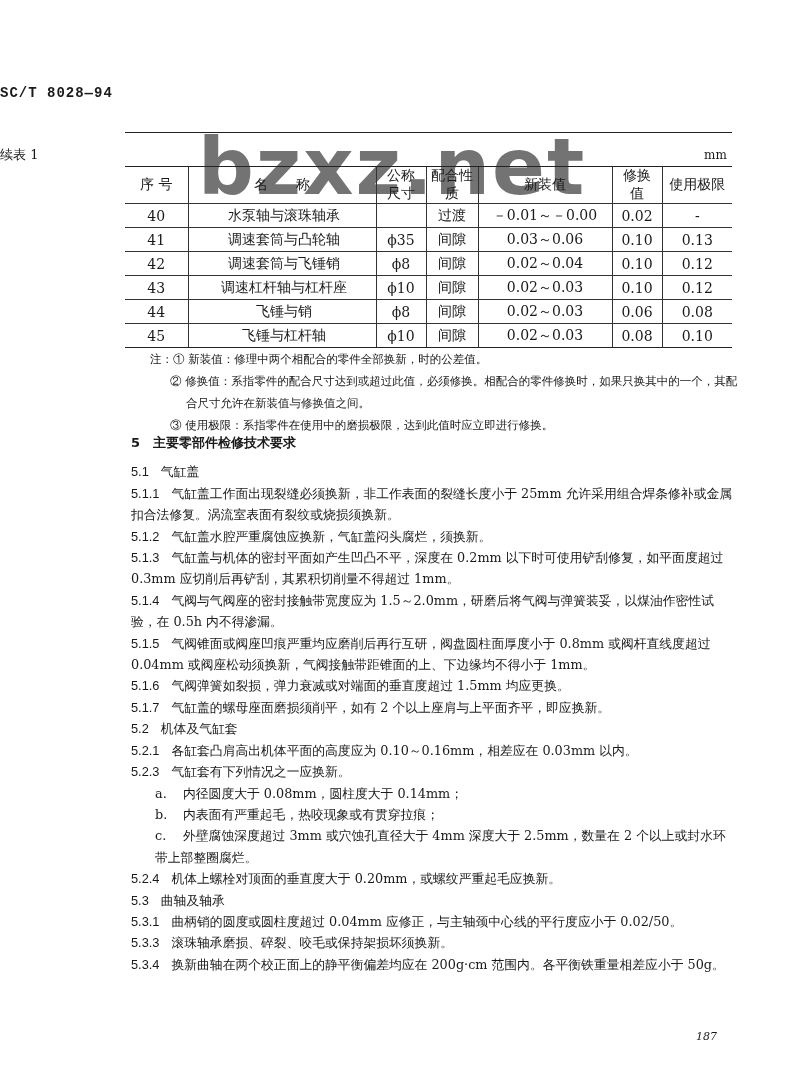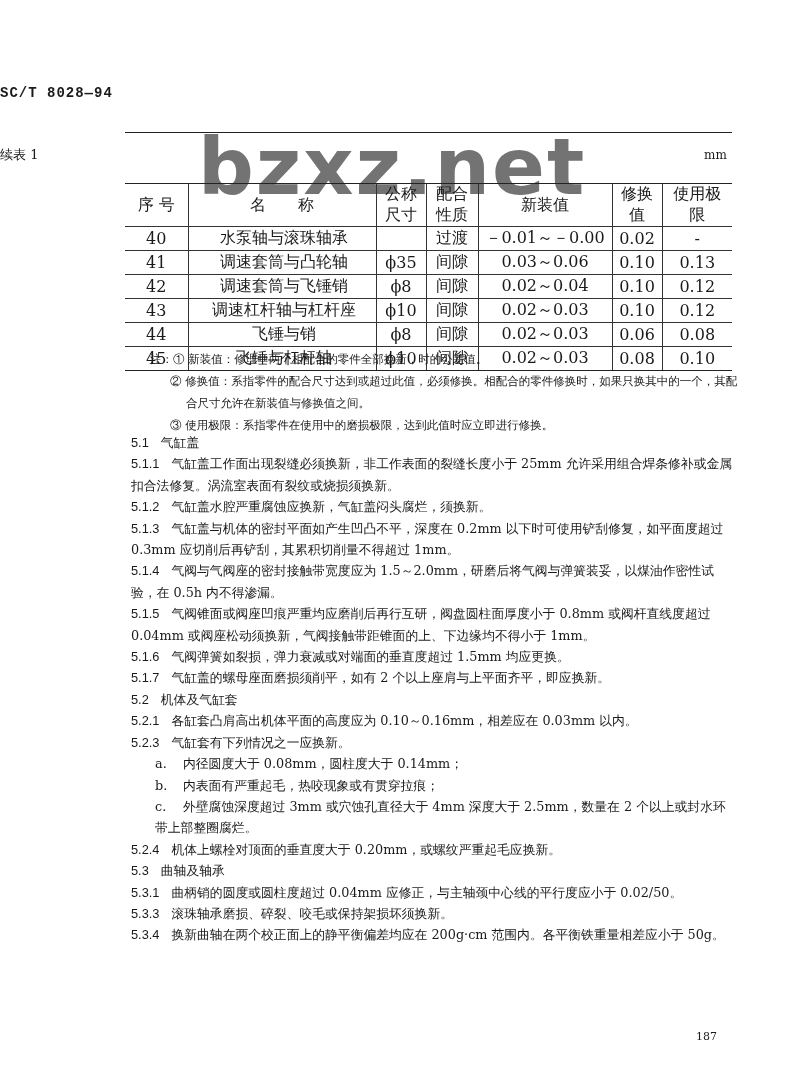--- a/index.html
+++ b/index.html
@@ -12,39 +12,39 @@
     font-weight: bold; font-size: 78px; letter-spacing: 2px; color: #737373; z-index: 0; line-height: 1;
   }
   .std-code {
     position: absolute; left: 0; width: 800px; top: 85px; 
     font-family: Liberation Mono, monospace; font-weight: bold; font-size: 14px; letter-spacing: 1px; z-index: 2;
   }
   .top-rule { position: absolute; left: 125px; width: 607px; top: 132px; border-top: 1.5px solid #222; z-index: 2; }
   .table-title { position: absolute; left: 0; width: 800px; top: 146px; text-align: left; font-size: 13px; z-index: 2; }
   .unit { position: absolute; left: 704px; top: 148px; font-size: 12px; z-index: 2; }
   table.spec {
-    position: absolute; left: 125px; top: 183px; width: 607px; border-collapse: collapse; z-index: 2;
-    font-size: 16px; background: transparent;
+    position: absolute; left: 125px; top: 166px; width: 607px; border-collapse: collapse; z-index: 2;
+    font-size: 14px; background: transparent;
   }
   table.spec th, table.spec td { height: 23px; padding: 0 4px; border-bottom: 1px solid #333; text-align: center; font-weight: normal; }
   table.spec tr:first-child th { height: 31px; border-top: 1.5px solid #222; }
   table.spec tr:last-child td { border-bottom: 1.5px solid #222; }
   table.spec th + th, table.spec td + td { border-left: 1px solid #333; }
   table.spec td.name { text-align: center; padding-left: 8px; }
   .notes { position: absolute; left: 150px; top: 348px; font-size: 11.5px; line-height: 22px; z-index: 2; width: 590px; }
   .notes .n { display: block; }
   .notes .indent { padding-left: 20px; }
   .notes .indent2 { padding-left: 36px; }
   .body-text { position: absolute; left: 131px; top: 432px; width: 605px; font-size: 12.8px; line-height: 21.4px; z-index: 2; }
   .body-text p { margin: 0; }
   .body-text .h1 { font-family: "DejaVu Sans", sans-serif; font-weight: bold; font-size: 13px; margin-bottom: 8px; }
   .body-text .num { font-family: "Liberation Sans", sans-serif; margin-right: 12px; }
   .body-text .item { padding-left: 24px; }
   .body-text .item .lbl { display: inline-block; width: 28px; }
-  .page-num { position: absolute; left: 696px; top: 1030px; font-size: 11px; z-index: 2; }
+  .page-num { position: absolute; left: 696px; top: 1030px; font-size: 11px; z-index: 2; font-style: italic; }
 </style>
 </head>
 <body>
 
 <div class="watermark">bzxz.net</div>
 
 <div class="std-code">SC/T 8028—94</div>
 <div class="top-rule"></div>
 
 <div class="table-title">续表 1</div>
@@ -128,20 +128,21 @@
   </table>
 
 <div class="notes">
   <span class="n">注：① 新装值：修理中两个相配合的零件全部换新，时的公差值。</span>
   <span class="n indent">② 修换值：系指零件的配合尺寸达到或超过此值，必须修换。相配合的零件修换时，如果只换其中的一个，其配</span>
   <span class="n indent2">合尺寸允许在新装值与修换值之间。</span>
   <span class="n indent">③ 使用极限：系指零件在使用中的磨损极限，达到此值时应立即进行修换。</span>
 </div>
 
 <div class="body-text">
+  <p class="h1">5　主要零部件检修技术要求</p>
 
   <p><span class="num">5.1</span><span>气缸盖</span></p>
   <p><span class="num">5.1.1</span><span>气缸盖工作面出现裂缝必须换新，非工作表面的裂缝长度小于 25mm 允许采用组合焊条修补或金属扣合法修复。涡流室表面有裂纹或烧损须换新。</span></p>
   <p><span class="num">5.1.2</span><span>气缸盖水腔严重腐蚀应换新，气缸盖闷头腐烂，须换新。</span></p>
   <p><span class="num">5.1.3</span><span>气缸盖与机体的密封平面如产生凹凸不平，深度在 0.2mm 以下时可使用铲刮修复，如平面度超过 0.3mm 应切削后再铲刮，其累积切削量不得超过 1mm。</span></p>
   <p><span class="num">5.1.4</span><span>气阀与气阀座的密封接触带宽度应为 1.5～2.0mm，研磨后将气阀与弹簧装妥，以煤油作密性试验，在 0.5h 内不得渗漏。</span></p>
   <p><span class="num">5.1.5</span><span>气阀锥面或阀座凹痕严重均应磨削后再行互研，阀盘圆柱面厚度小于 0.8mm 或阀杆直线度超过 0.04mm 或阀座松动须换新，气阀接触带距锥面的上、下边缘均不得小于 1mm。</span></p>
   <p><span class="num">5.1.6</span><span>气阀弹簧如裂损，弹力衰减或对端面的垂直度超过 1.5mm 均应更换。</span></p>
   <p><span class="num">5.1.7</span><span>气缸盖的螺母座面磨损须削平，如有 2 个以上座肩与上平面齐平，即应换新。</span></p>
   <p><span class="num">5.2</span><span>机体及气缸套</span></p>

